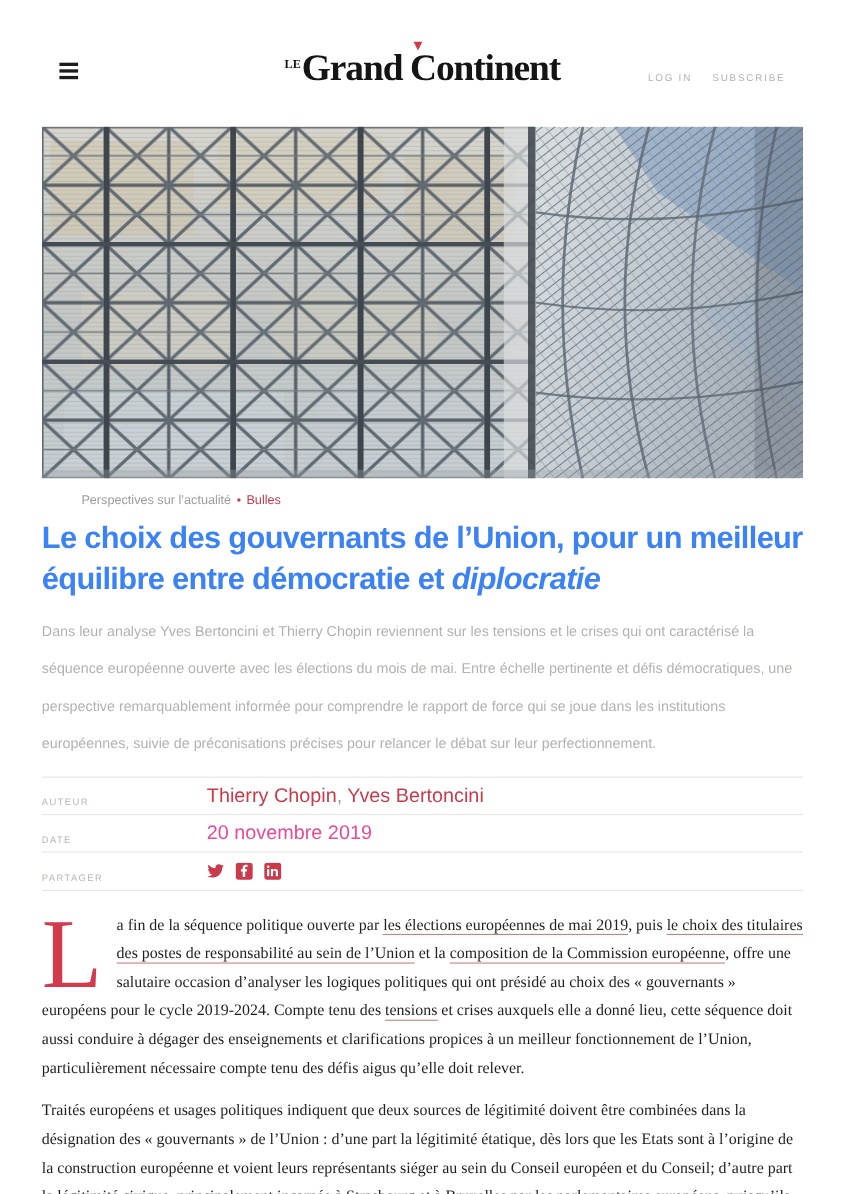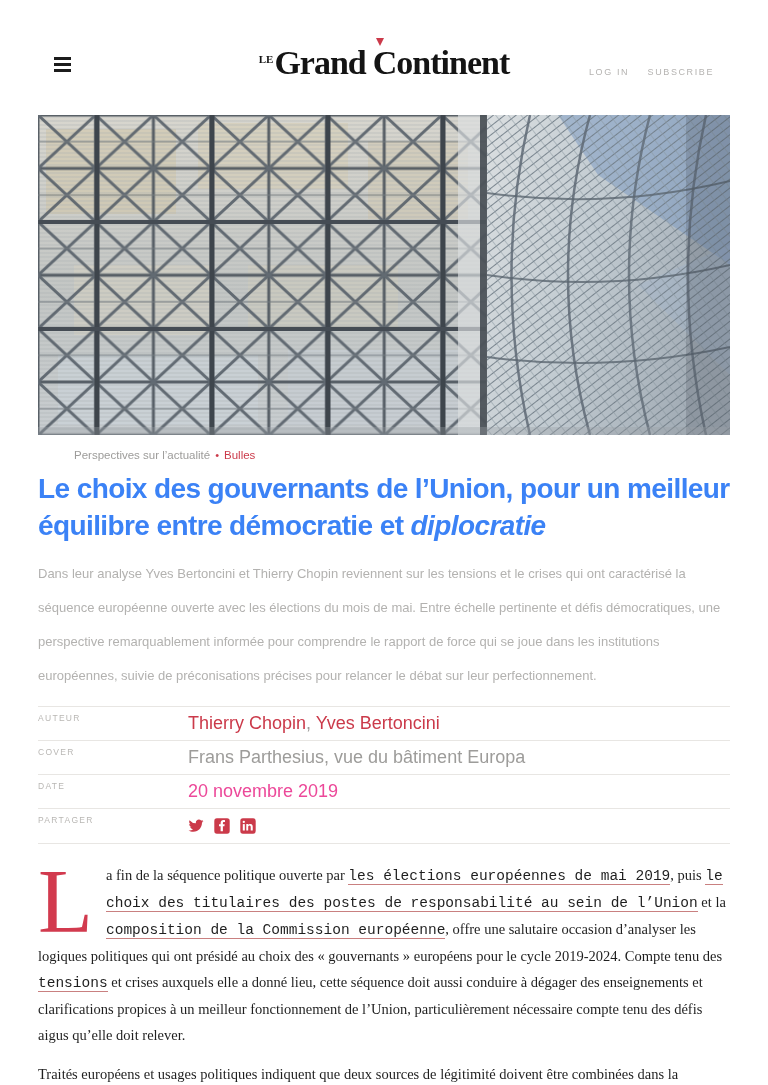--- a/index.html
+++ b/index.html
@@ -60,21 +60,21 @@
   h1 em { font-style:italic; }
 
   
   .lede {
     margin:13px 38px 0; width:692px;
     font-size:13px; line-height:34px; color:#b3b2b0; font-weight:normal;
   }
 
   
   .meta { margin:13px 38px 0; width:692px; border-top:1px solid #e8e6e3; }
-  .meta-row { display:flex; align-items:flex-start; border-bottom:1px solid #e8e6e3; padding:6px 0; min-height:25px; }
+  .meta-row { display:flex; align-items:flex-end; border-bottom:1px solid #e8e6e3; padding:6px 0; min-height:25px; }
   .meta-label {
     width:150px; flex:0 0 150px;
     font-size:8.5px; letter-spacing:1.3px; color:#b9b7b4; text-transform:uppercase;
   }
   .meta-value { font-size:18px; color:#9d9c9a; }
   .meta-value .seg-link { color:#cb3a4a; text-decoration:none; }
   .meta-red { color:#ec4899; }
   .share-icons { display:flex; gap:10px; align-items:center; padding:3px 0; }
   .share-icons a { display:block; width:16px; height:16px; }
   .share-icons svg { display:block; }
@@ -88,21 +88,20 @@
   }
   .dropcap {
     float:left; color:#d23a4e;
     font-family:"Liberation Serif", serif;
     font-size:90px; line-height:72px;
     padding:4px 13px 0 0;
   }
   .body-par .seg-link {
     color:#1f1f1f; text-decoration:none;
     border-bottom:1px solid #c98080;
-    font-family:Liberation Mono, monospace;
   }
   .fn {
     display:inline-block; width:13px; height:13px;
     border:1px solid #cb3a4a; border-radius:50%;
     color:#cb3a4a; font-family:"Liberation Sans", sans-serif;
     font-size:8px; line-height:12px; text-align:center;
     vertical-align:1px; margin-left:1px;
   }
 </style>
 </head>
@@ -197,24 +196,20 @@
   </div>
 
   <h1><span>Le choix des gouvernants de l’Union, pour un meilleur équilibre entre démocratie et </span><em>diplocratie</em></h1>
 
   <p class="lede">Dans leur analyse Yves Bertoncini et Thierry Chopin reviennent sur les tensions et le crises qui ont caractérisé la séquence européenne ouverte avec les élections du mois de mai. Entre échelle pertinente et défis démocratiques, une perspective remarquablement informée pour comprendre le rapport de force qui se joue dans les institutions européennes, suivie de préconisations précises pour relancer le débat sur leur perfectionnement.</p>
 
   <div class="meta">
     <div class="meta-row">
       <div class="meta-label">AUTEUR</div>
       <div class="meta-value"><a href="#" class="seg-link">Thierry Chopin</a><span>, </span><a href="#" class="seg-link">Yves Bertoncini</a></div>
-    </div>
-    <div class="meta-row">
-      <div class="meta-label">COVER</div>
-      <div class="meta-value">Frans Parthesius, vue du bâtiment Europa</div>
     </div>
     <div class="meta-row">
       <div class="meta-label">DATE</div>
       <div class="meta-value meta-red">20 novembre 2019</div>
     </div>
     <div class="meta-row">
       <div class="meta-label">PARTAGER</div>
       <div class="meta-value share-icons">
         <a href="#" title="Twitter">
           <svg width="16" height="16" viewBox="0 0 16 16">

